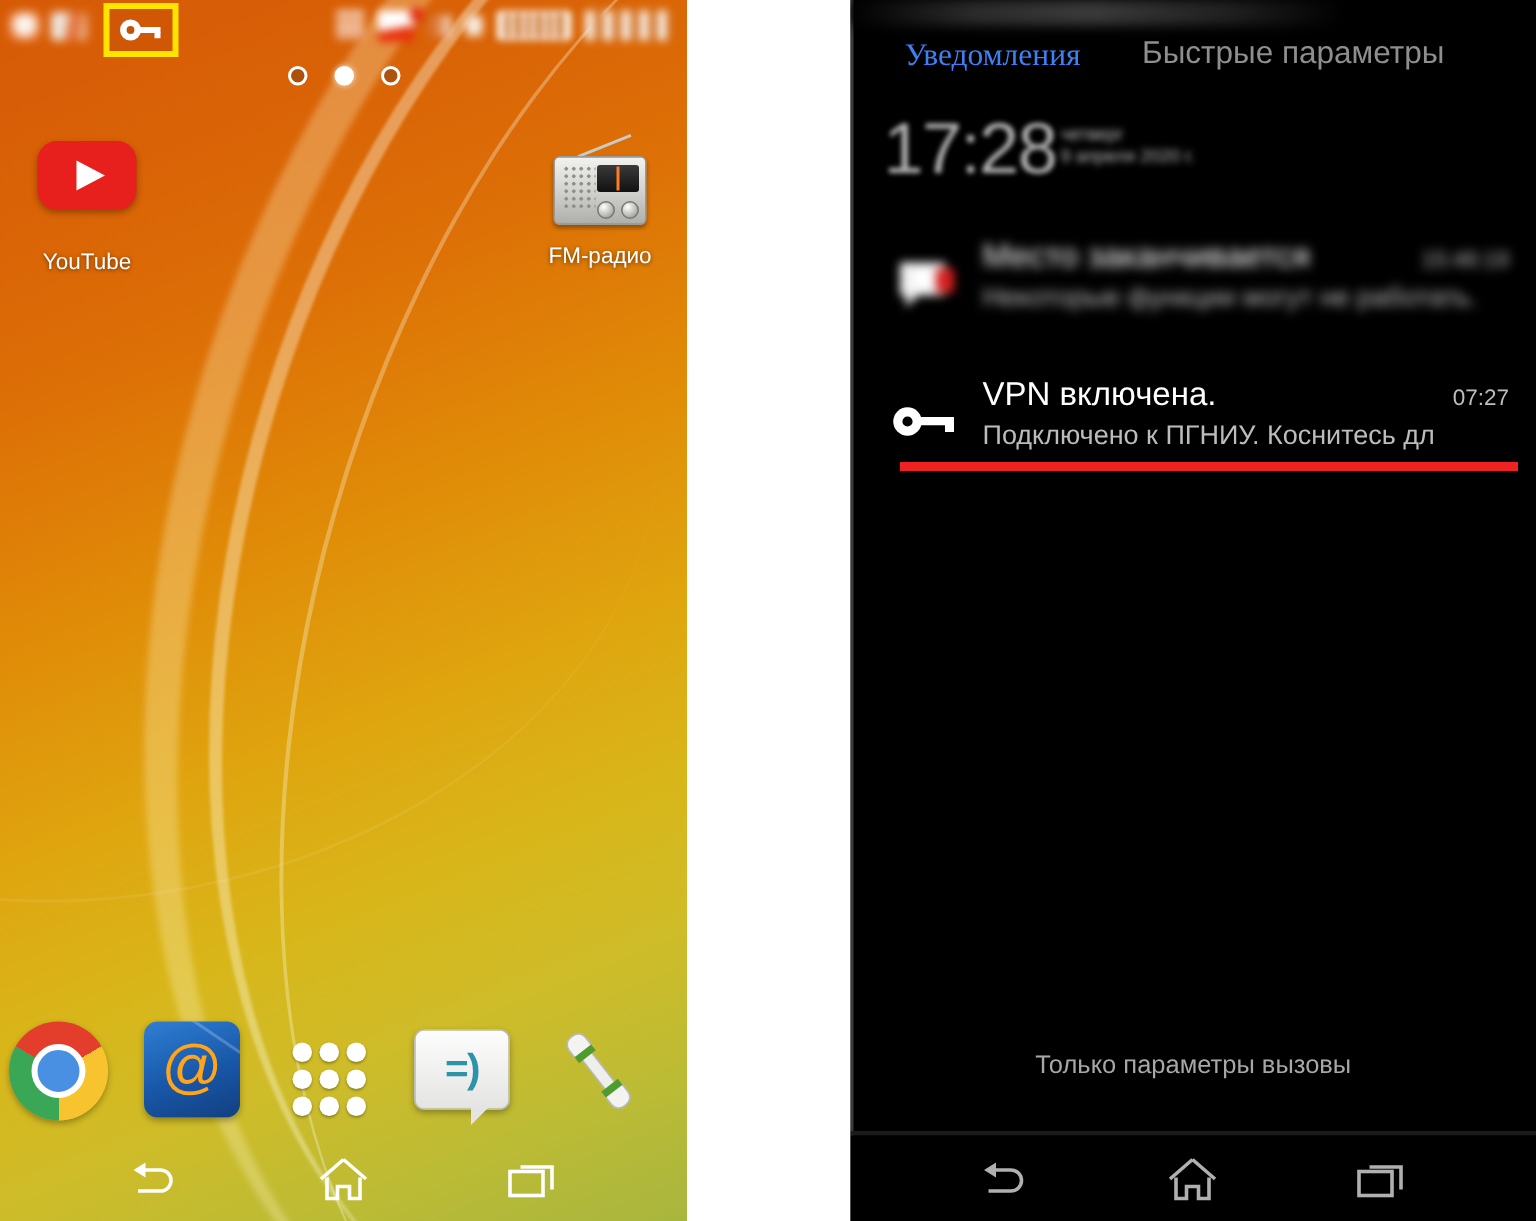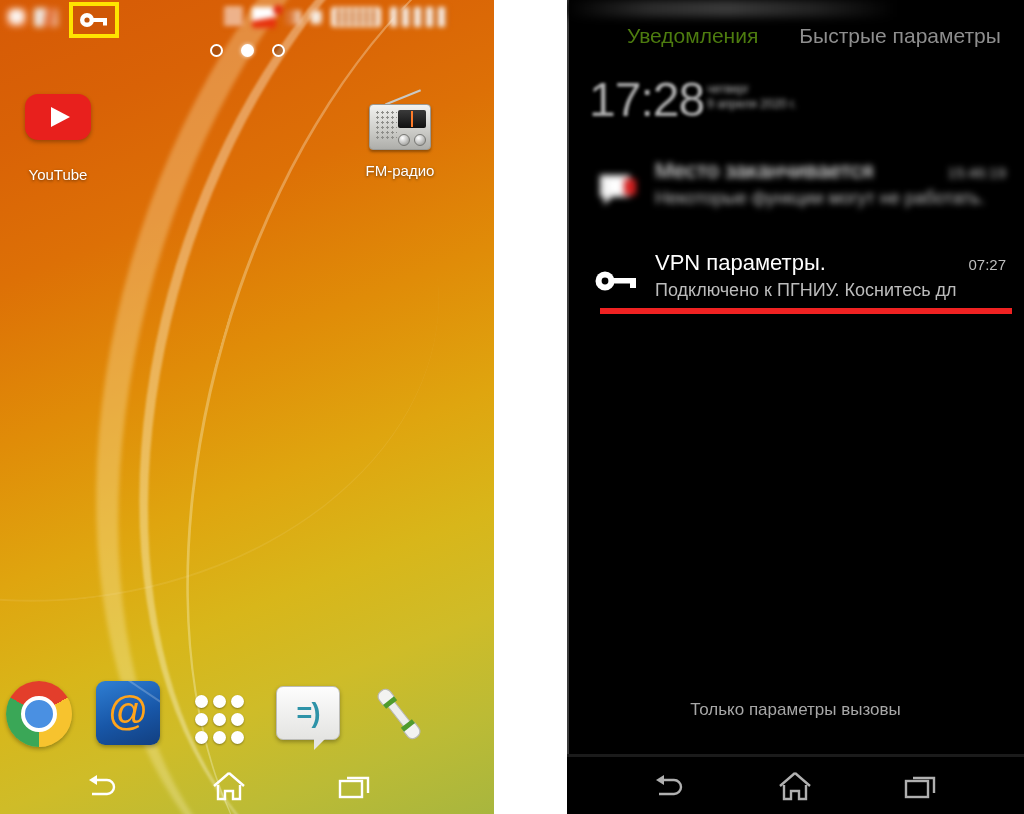--- a/index.html
+++ b/index.html
@@ -7,21 +7,21 @@
     width: 1024px; height: 814px;
     background: #ffffff;
     font-family: "Liberation Sans", sans-serif;
     overflow: hidden;
   }
   .screens { position: relative; width: 1024px; height: 814px; }
 
   
   .phone-left {
     position: absolute; left: 0; top: 0;
-    width: 494px; height: 814px;
+    width: 458px; height: 814px;
     overflow: hidden;
   }
   .wallpaper {
     position: absolute; inset: 0;
     background:
       linear-gradient(158deg,
         #d65a06 0%,
         #d96206 14%,
         #dd7006 28%,
         #e08c08 44%,
@@ -246,21 +246,21 @@
   .shade-statusbar {
     position: absolute; left: 0; top: 0; width: 457px; height: 17px;
     background: linear-gradient(90deg, #000 0%, #2b2b2b 18%, #3a3a3a 35%, #202020 55%, #000 72%);
     filter: blur(4px);
   }
   .tabs {
     position: absolute; left: 0; top: 14px; width: 457px; height: 44px;
     display: flex; align-items: center;
   }
   .tab { font-size: 21px; font-family: "Liberation Sans", sans-serif; }
-  .tab-active { color: #4d7c0f; margin-left: 60px; }
+  .tab-active { color: #3b82f6; margin-left: 36px; font-family: Liberation Serif, serif; }
   .tab-inactive { color: #8e8e8e; margin-left: 41px; }
 
   .shade-clock-row { position: absolute; left: 22px; top: 78px; display: flex; align-items: flex-start; }
   .shade-time {
     color: #cfcfcf; font-size: 48px; line-height: 44px; letter-spacing: -1px;
     font-family: "Liberation Sans", sans-serif;
     filter: blur(1.6px);
     opacity: .85;
   }
   .shade-date { margin-left: 3px; margin-top: 4px; filter: blur(2.6px); }
@@ -474,21 +474,21 @@
       <div class="n-icon">
         <svg width="48" height="22" viewBox="0 0 48 22">
           <circle cx="11" cy="11" r="9.5" fill="#ffffff"></circle>
           <circle cx="11" cy="11" r="3.4" fill="#000000"></circle>
           <rect x="18" y="8" width="24" height="5.5" fill="#ffffff"></rect>
           <rect x="36" y="13" width="6" height="5" fill="#ffffff"></rect>
         </svg>
       </div>
       <div class="n-body">
         <div class="n-title-row">
-          <div class="n-title">VPN параметры.</div>
+          <div class="n-title">VPN включена.</div>
           <div class="n-time">07:27</div>
         </div>
         <div class="n-sub">Подключено к ПГНИУ. Коснитесь дл</div>
       </div>
     </div>
 
     <div class="red-underline"></div>
 
     <div class="emergency">Только параметры вызовы</div>
 

